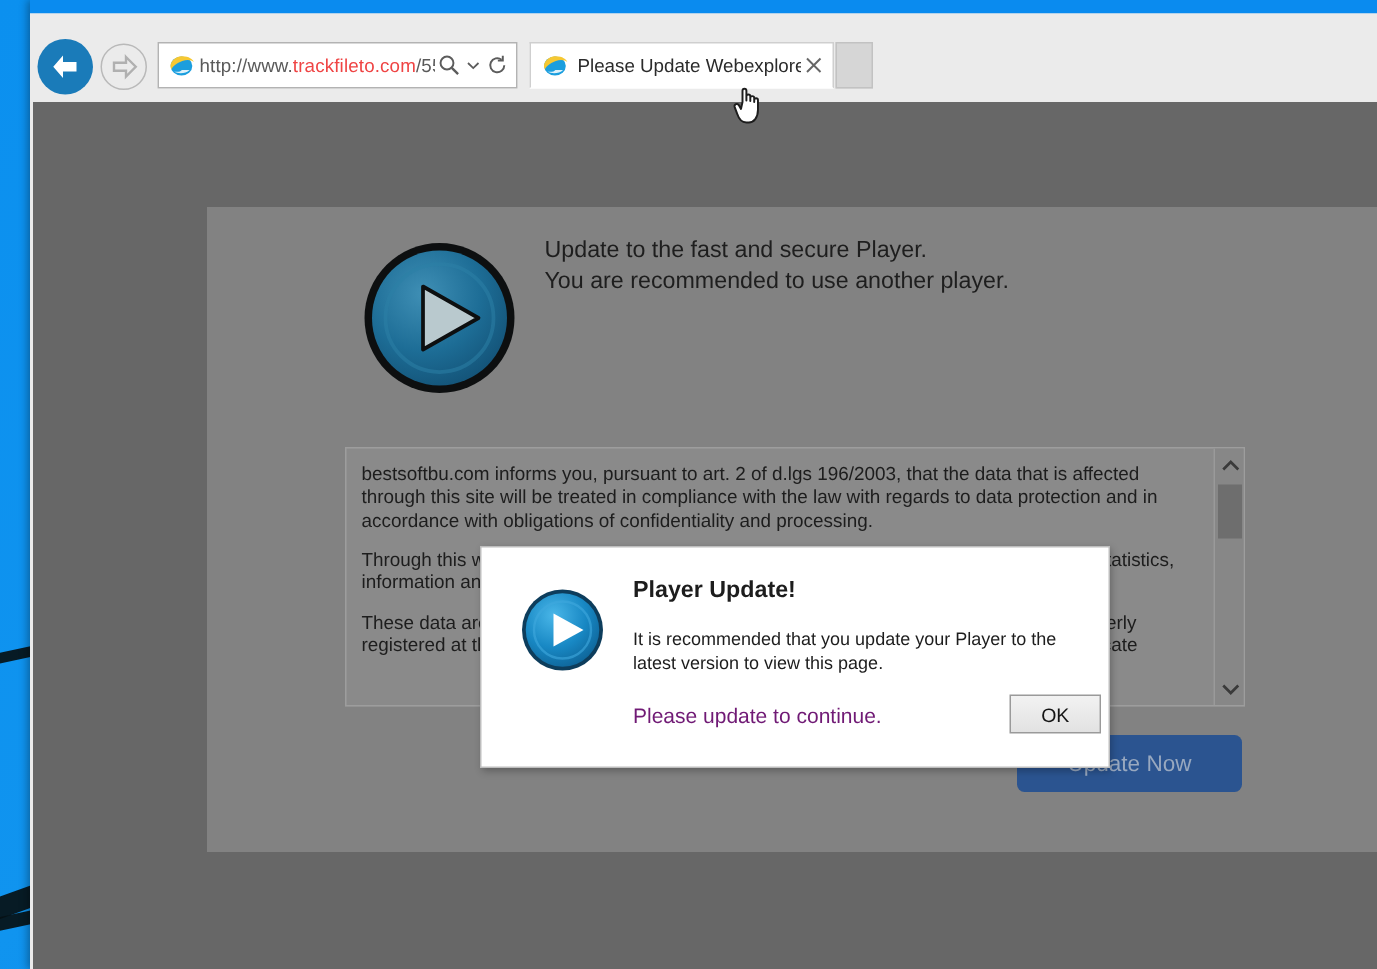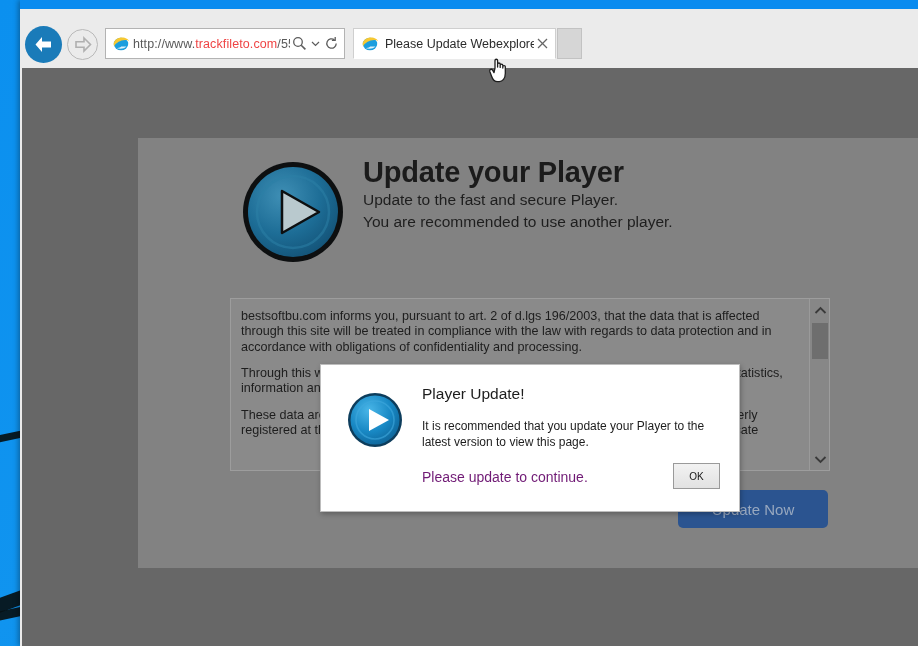--- a/index.html
+++ b/index.html
@@ -180,36 +180,36 @@
     position: absolute; left: 298px; top: 296px;
     width: 420px; height: 148px;
     background: #fff;
     border: 1px solid #bdbdbd;
     box-shadow: 1px 2px 5px rgba(0,0,0,.28);
     z-index: 20;
   }
   #dialog-logo { position: absolute; left: 26px; top: 27px; width: 56px; height: 56px; }
   #dialog-title {
     position: absolute; left: 101px; top: 20px;
-    font-size: 15.5px; font-weight: 400; color: #1d1d1d;
+    font-size: 15.5px; font-weight: 700; color: #1d1d1d;
   }
   #dialog-message {
     position: absolute; left: 101px; top: 53px; width: 300px;
     font-size: 12px; color: #1d1d1d; line-height: 1.35;
   }
   #dialog-footer-text {
     position: absolute; left: 101px; top: 104px;
     font-size: 14px; color: #701a75;
   }
   #dialog-ok-button {
     position: absolute; left: 352px; top: 98px;
-    width: 47px; height: 26px;
+    width: 61px; height: 26px;
     background: linear-gradient(#f2f2f2,#e2e2e2);
     border: 1px solid #9a9a9a;
-    font-size: 10px; color: #151515;
+    font-size: 13px; color: #151515;
     display: flex; align-items: center; justify-content: center;
     cursor: pointer;
   }
 
   
   #mouse-cursor {
     position: absolute; left: 487px; top: 55px;
     width: 26px; height: 30px; z-index: 60;
     pointer-events: none;
   }
@@ -310,21 +310,20 @@
               </radialGradient>
             </defs>
             <circle cx="52" cy="52" r="50" fill="#0d0f10"></circle>
             <circle cx="52" cy="52" r="45" fill="url(#gBig)"></circle>
             <circle cx="52" cy="52" r="36" fill="none" stroke="#2b7fa6" stroke-width="2.5" opacity=".55"></circle>
             <path d="M41 31 L78 52 L41 73 Z" fill="#b9c9ce" stroke="#0d0f10" stroke-width="2.5" stroke-linejoin="round"></path>
           </svg>
         </div>
 
         <div id="hero-text">
-          <div id="hero-title">Update your Player</div>
           <div class="hero-line">Update to the fast and secure Player.</div>
           <div class="hero-line">You are recommended to use another player.</div>
         </div>
       </div>
 
       <div id="text-panel">
         <div id="text-body">
           <p>bestsoftbu.com informs you, pursuant to art. 2 of d.lgs 196/2003, that the data that is affected through this site will be treated in compliance with the law with regards to data protection and in accordance with obligations of confidentiality and processing.</p>
           <p>Through this website we collect personal data for the purpose of providing our services, statistics, information and communications of interest for users, related to our activities.</p>
           <p>These data are stored in a archive of personal data whose bestsoftbu.com is holder, properly registered at the Agency of Data Protection. Nevertheless, the data holder may communicate</p>

